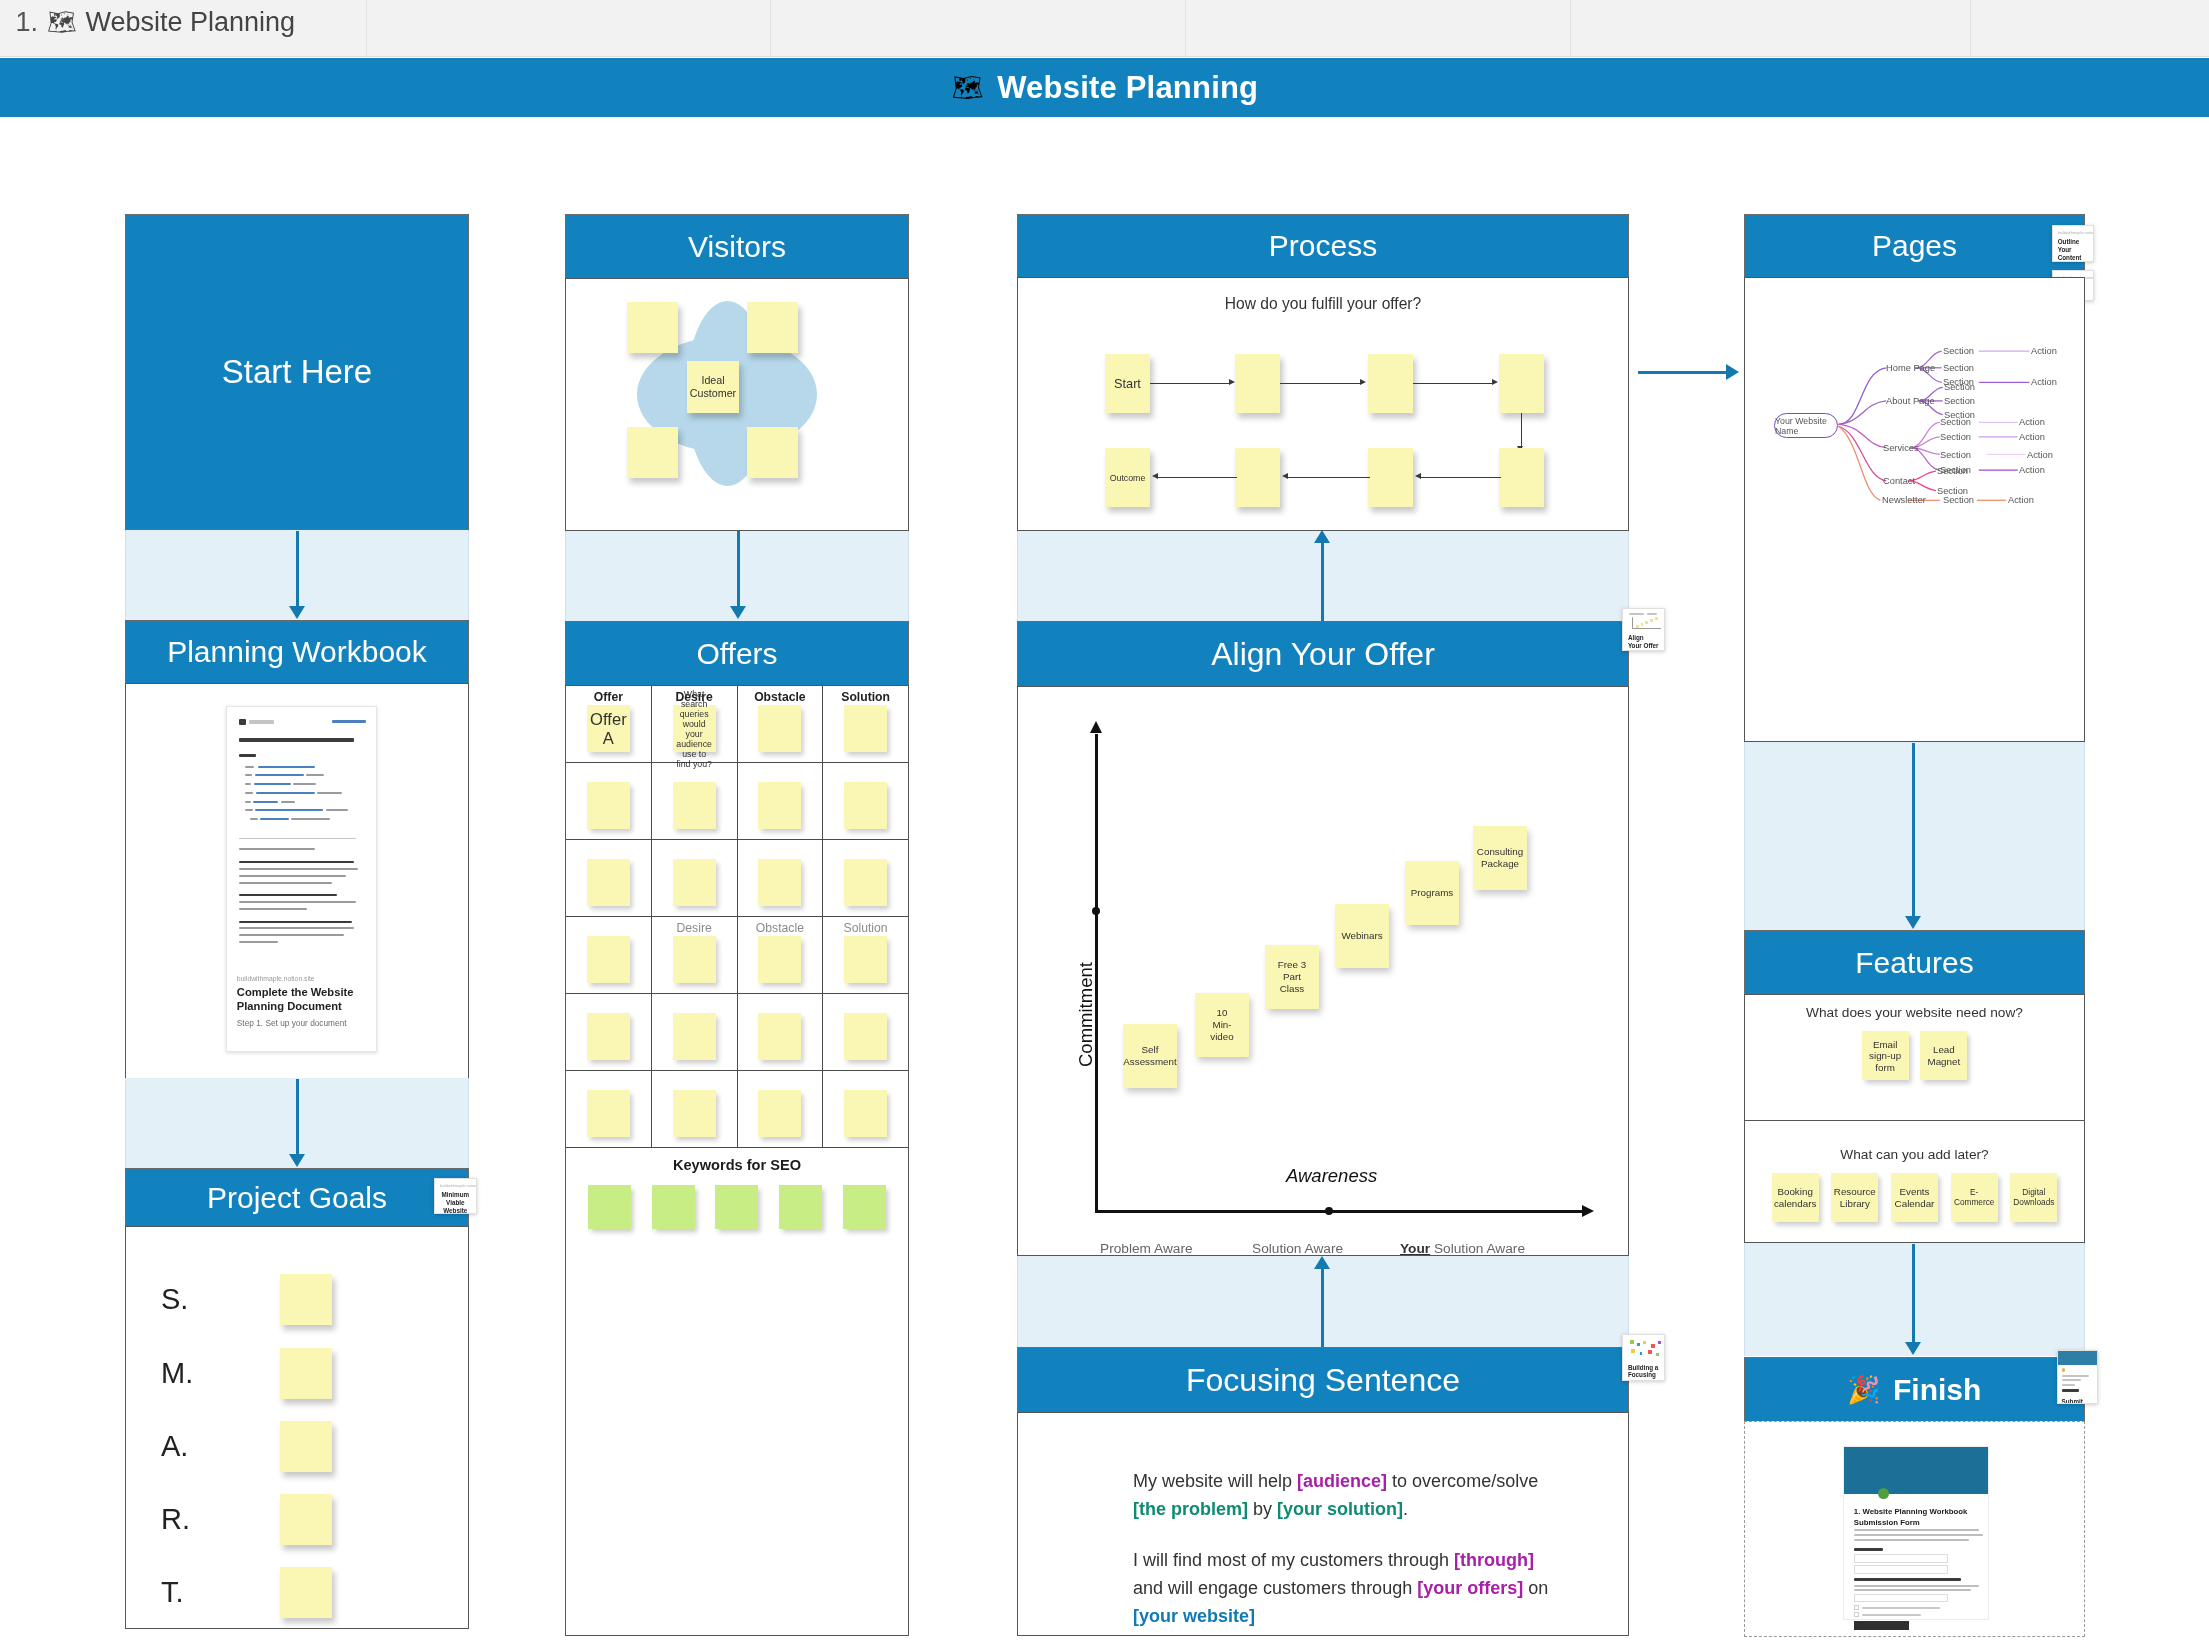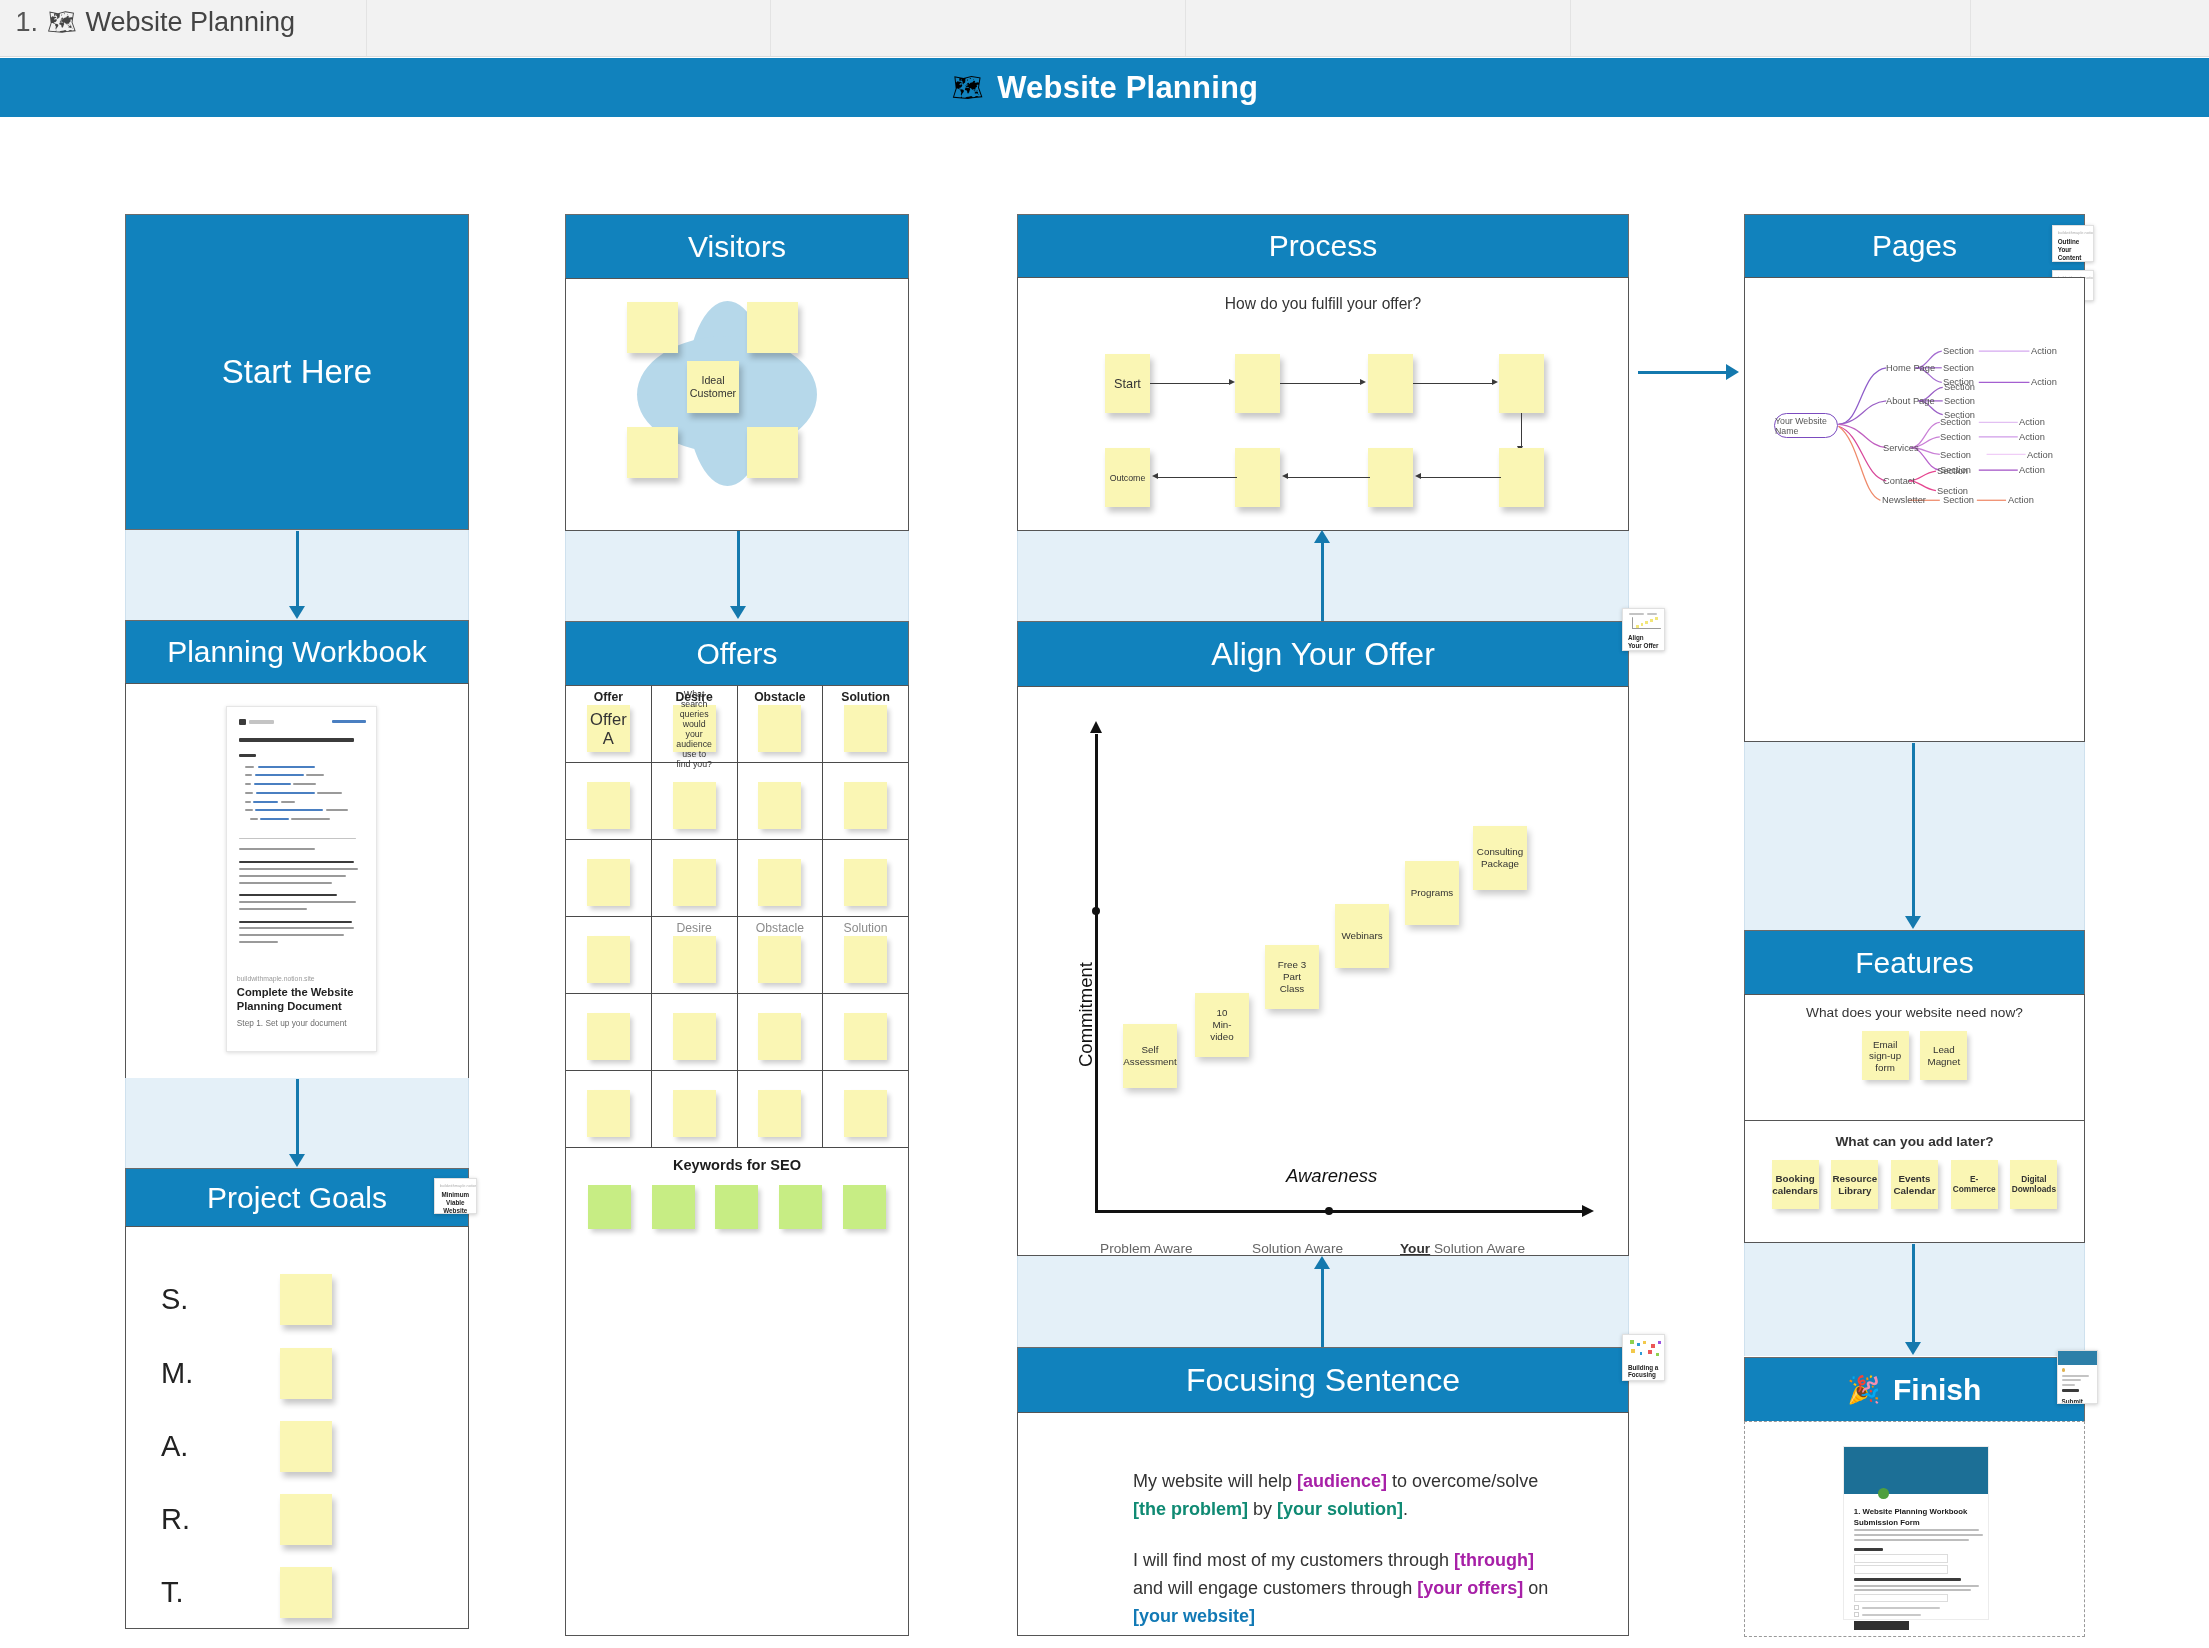--- a/index.html
+++ b/index.html
@@ -712,21 +712,21 @@
     </div>
     <div class="card-body" style="height:249px;">
       <div style="height:125px;">
         <div class="feat-q">What does your website need now?</div>
         <div class="feat-row">
           <div class="fnote">Email sign-up form</div>
           <div class="fnote">Lead Magnet</div>
         </div>
       </div>
       <div class="feat-div" style="top:125px;"></div>
-      <div style="padding-top:4px;font-weight:bold;">
+      <div style="padding-top:17px;">
         <div class="feat-q">What can you add later?</div>
         <div class="feat-row small">
           <div class="fnote">Booking calendars</div>
           <div class="fnote">Resource Library</div>
           <div class="fnote">Events Calendar</div>
           <div class="fnote tiny">E-Commerce</div>
           <div class="fnote tiny">Digital Downloads</div>
         </div>
       </div>
     </div>

